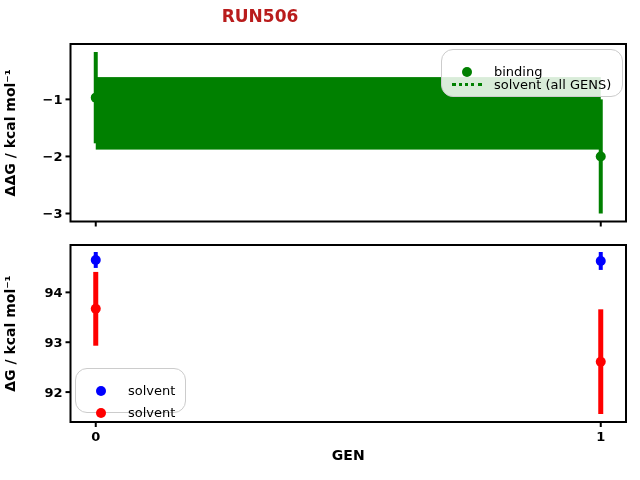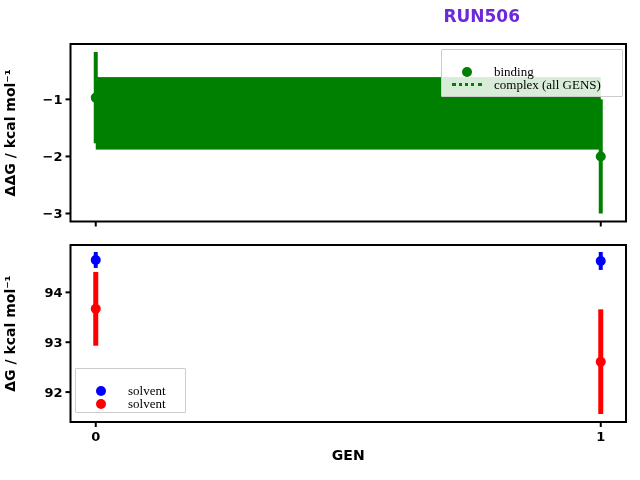--- a/index.html
+++ b/index.html
@@ -1,33 +1,33 @@
 <!DOCTYPE html>
 <html><head>
 <meta charset="utf-8">
 <style>
   html,body{margin:0;padding:0;background:#fff;}
   .figure{
     position:relative;width:640px;height:480px;background:#ffffff;overflow:hidden;
     font-family:"DejaVu Sans",sans-serif;
   }
   .suptitle{
-    position:absolute;top:6px;left:0;width:520px;text-align:right;
-    font-size:17px;font-weight:bold;color:#6d28d9;
+    position:absolute;top:6px;left:0;width:520px;text-align:center;
+    font-size:17px;font-weight:bold;color:#b91c1c;
   }
   .chart-svg{position:absolute;left:0;top:0;width:640px;height:480px;}
   .ticklab{font-family:"DejaVu Sans",sans-serif;font-size:13px;font-weight:600;fill:#000000;}
   .axlab{font-family:"DejaVu Sans",sans-serif;font-size:14px;font-weight:600;fill:#000000;}
   .legend{
     position:absolute;background:rgba(255,255,255,0.85);border:1px solid #cccccc;
-    border-radius:1px;box-sizing:border-box;display:flex;flex-direction:column;
-    justify-content:space-evenly;padding:15px 8px;font-family:Liberation Serif, serif;
+    border-radius:12px;box-sizing:border-box;display:flex;flex-direction:column;
+    justify-content:space-evenly;padding:15px 8px;
   }
   .legend-top{left:441px;top:49px;width:182px;height:48px;}
-  .legend-bottom{left:75px;top:368px;width:111px;height:45px;}
+  .legend-bottom{left:75px;top:368px;width:111px;height:45px;gap:9px;}
   .legend-row{display:flex;align-items:center;height:20px;}
   .lmark-wrap{width:30px;display:flex;justify-content:center;align-items:center;margin-left:2px;flex:0 0 30px;}
   .llabel{margin-left:12px;font-size:13px;color:#000;white-space:nowrap;line-height:1;}
   .mk-circle{width:10px;height:10px;border-radius:50%;display:inline-block;}
   .mk-dotted{width:30px;height:0;display:inline-block;border-top:3px dotted currentColor;}
 </style>
 </head>
 <body>
 
 <div class="figure">
@@ -88,21 +88,21 @@
     <div class="legend-row">
       <span class="lmark-wrap">
           <span class="mk mk-circle" style="background: rgb(0, 128, 0);"></span>
         </span>
       <span class="llabel">binding</span>
     </div>
     <div class="legend-row">
       <span class="lmark-wrap">
           <span class="mk mk-dotted" style="color: rgb(0, 128, 0);"></span>
         </span>
-      <span class="llabel">complex (all GENS)</span>
+      <span class="llabel">solvent (all GENS)</span>
     </div>
   </div>
 
   <div class="legend legend-bottom">
     <div class="legend-row">
       <span class="lmark-wrap">
           <span class="mk mk-circle" style="background: rgb(0, 0, 255);"></span>
         </span>
       <span class="llabel">solvent</span>
     </div>

